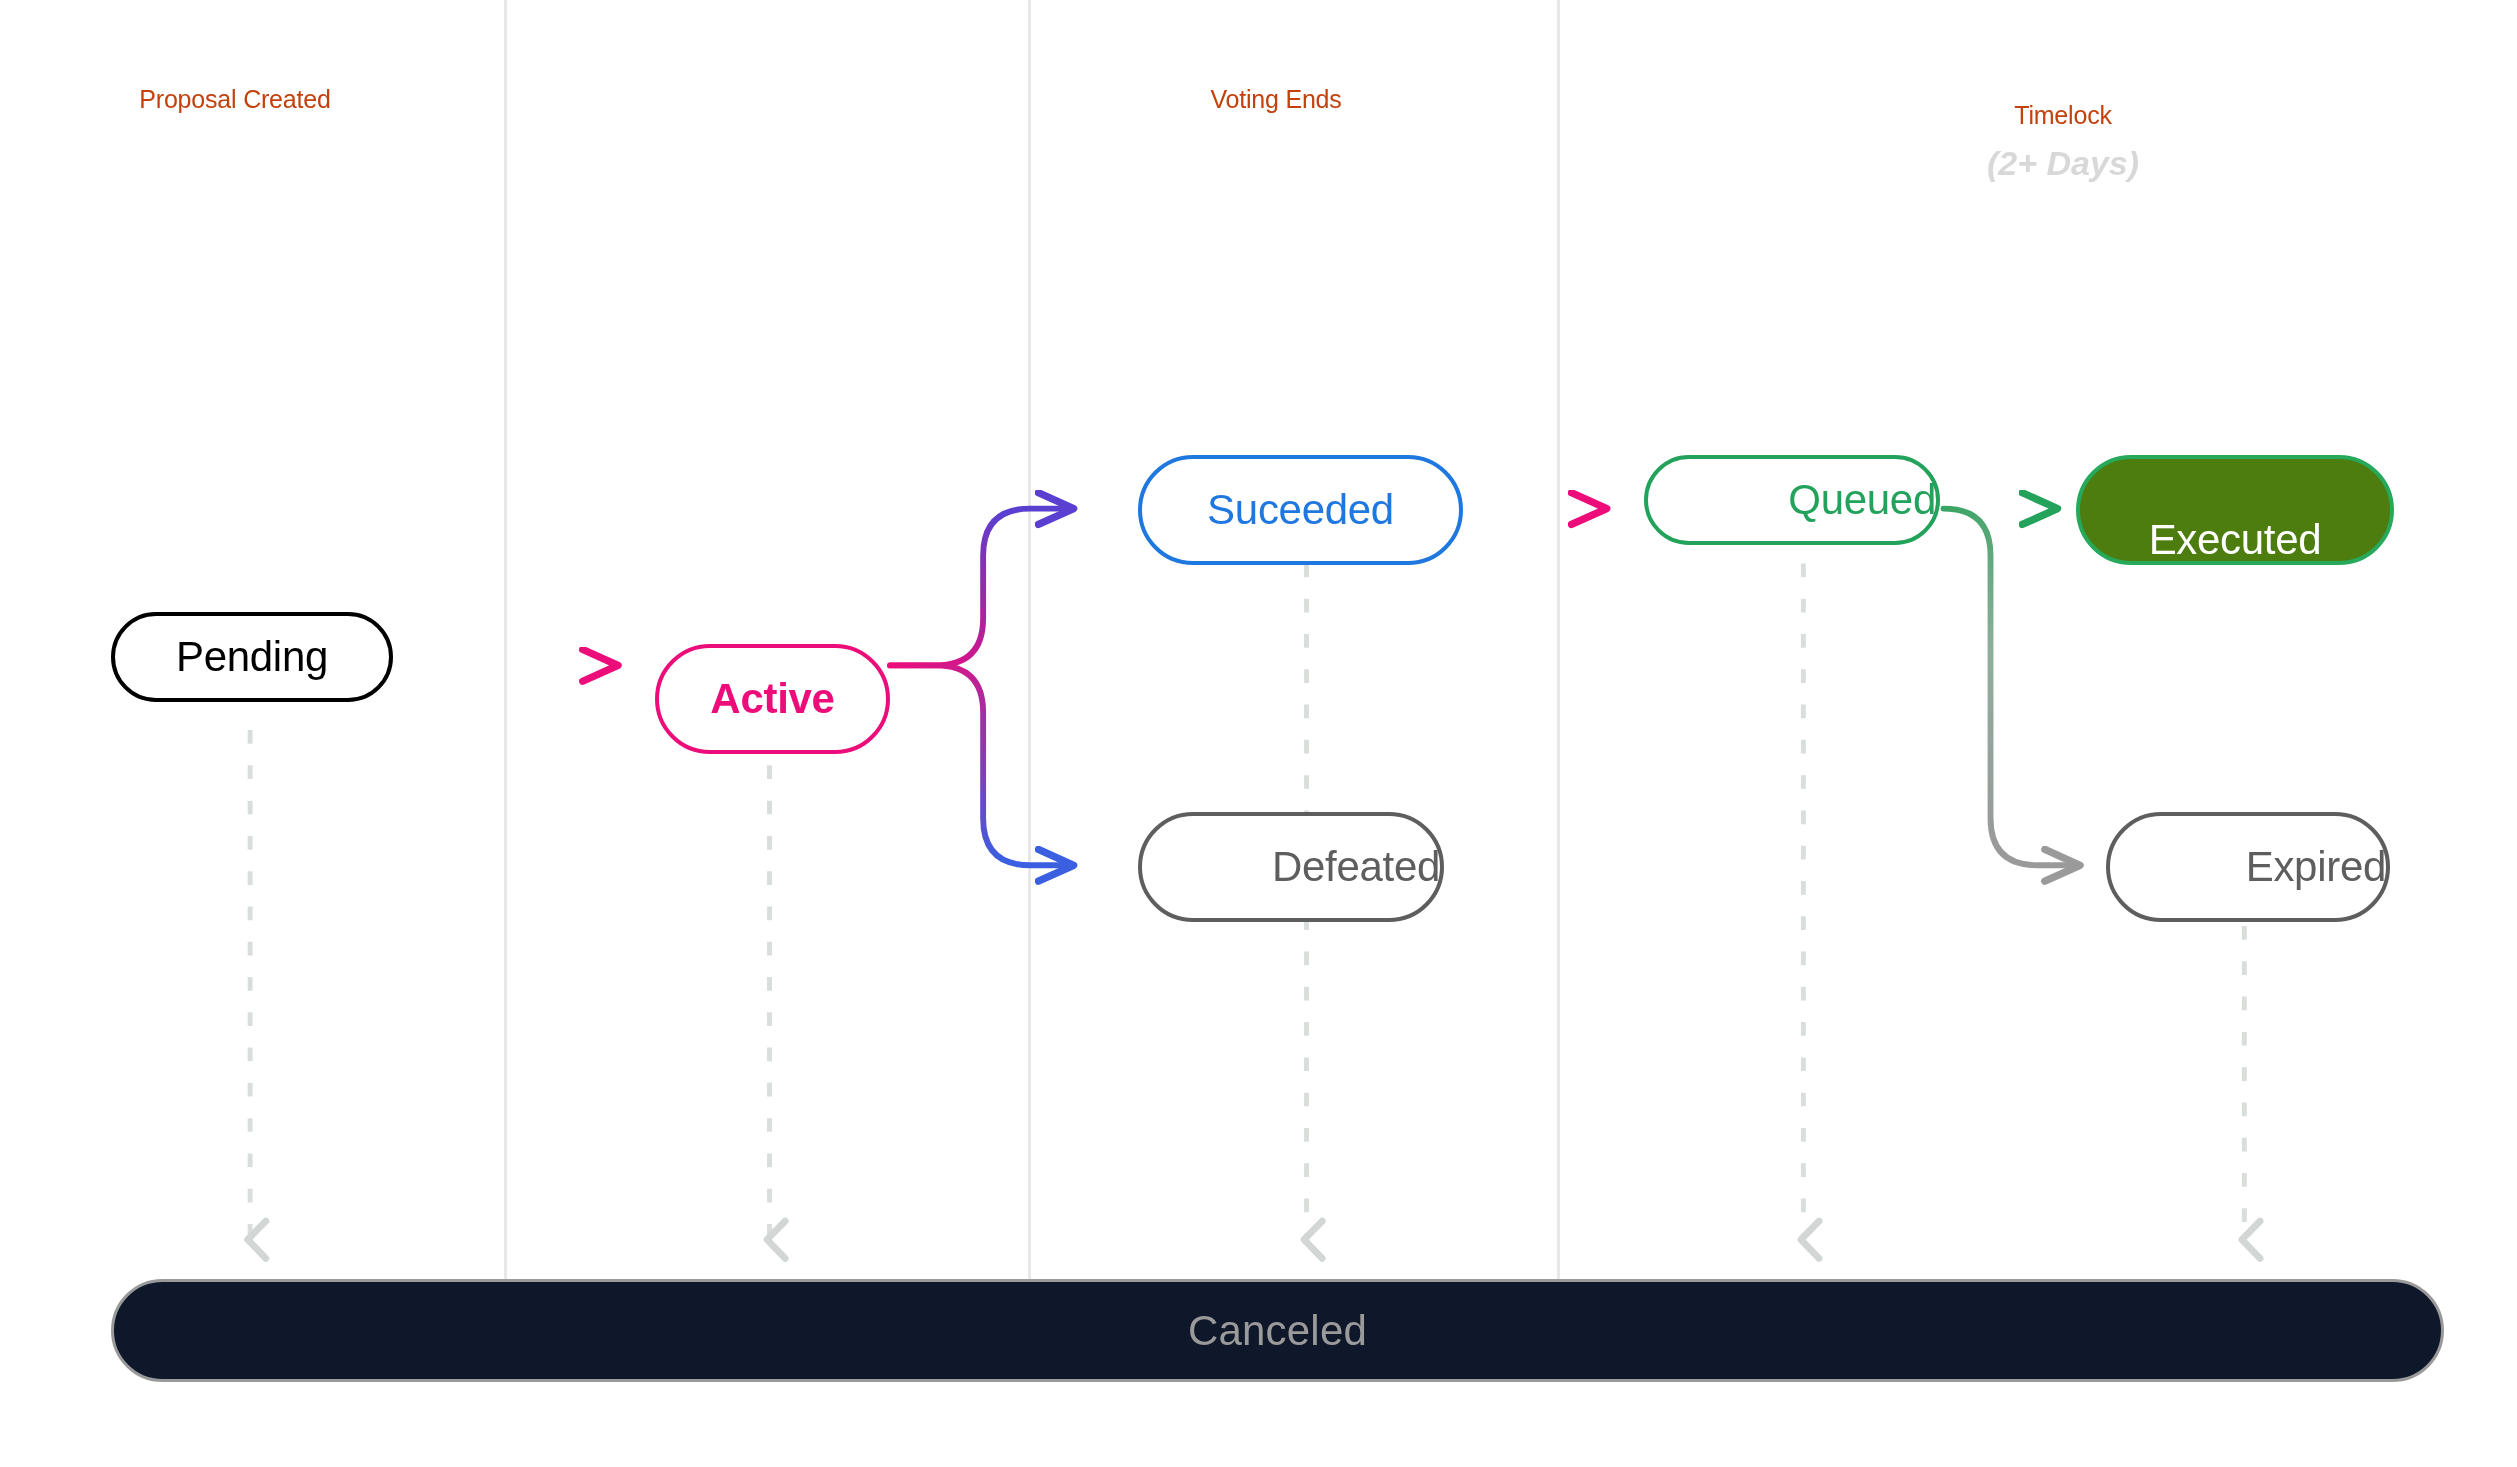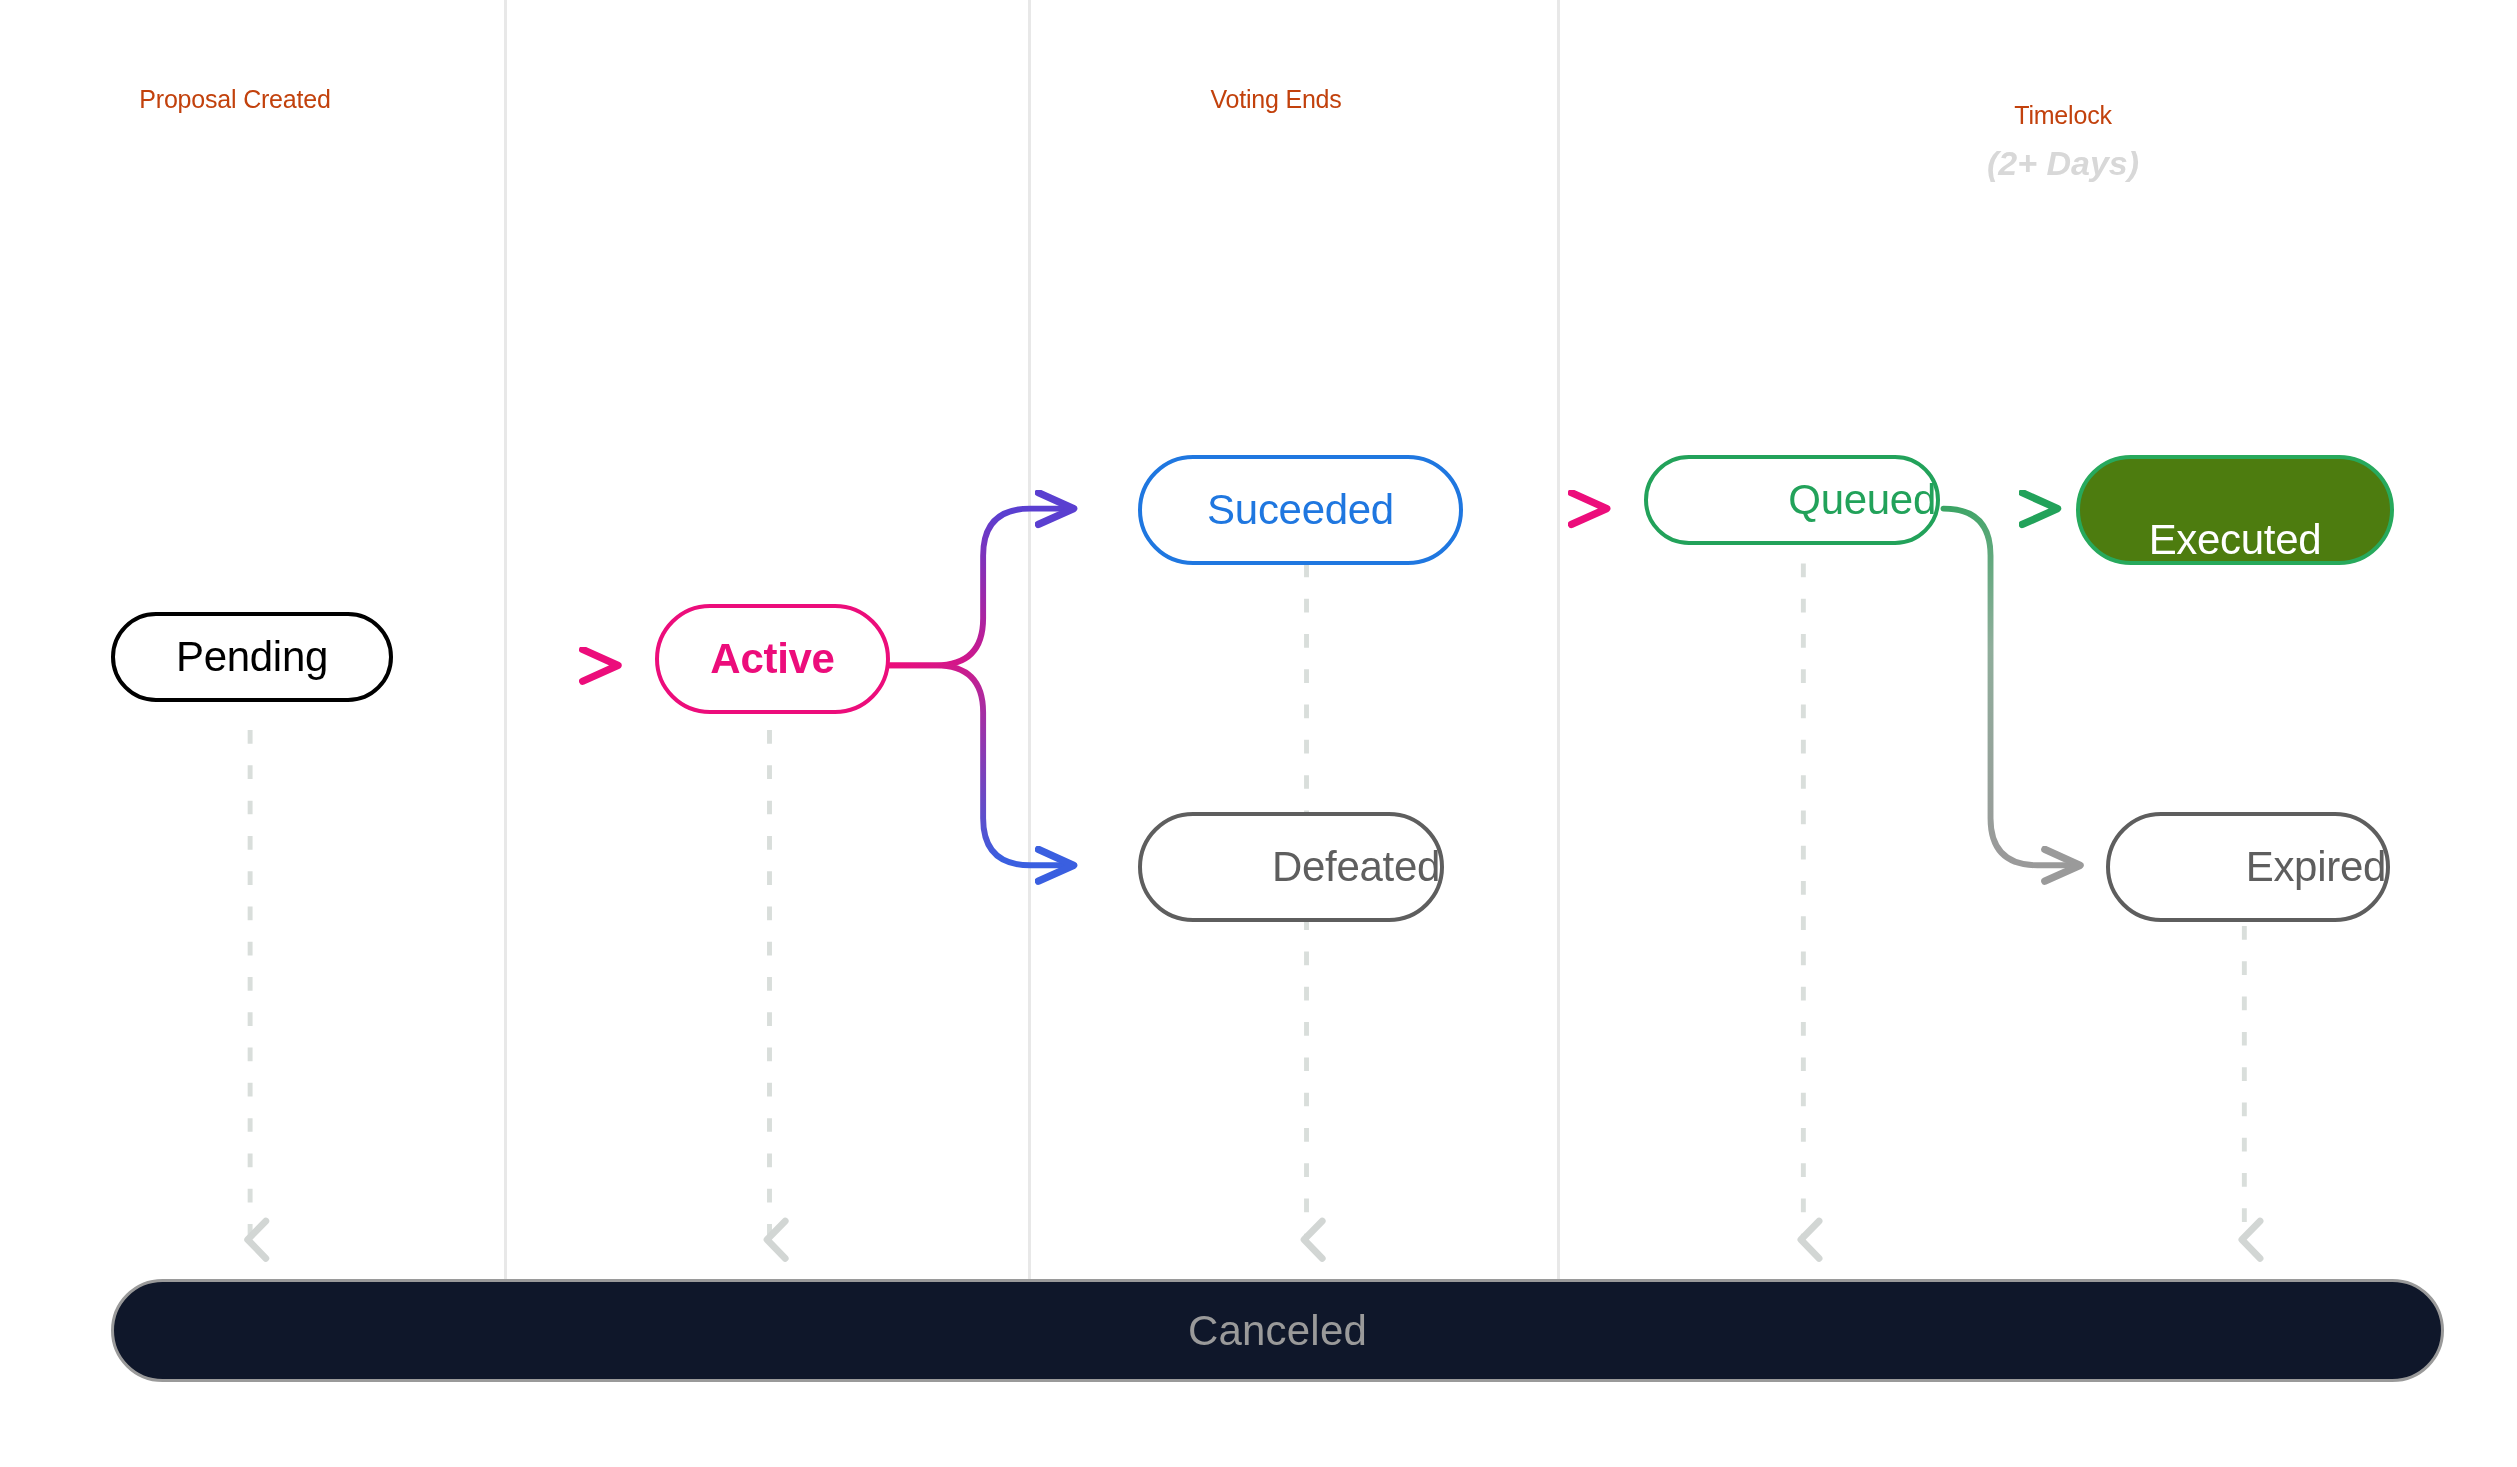--- a/index.html
+++ b/index.html
@@ -186,21 +186,21 @@
       <path d="M1333,575 L1333,1265" marker-end="url(#ah-dash)"></path>
       <path d="M1840,575 L1840,1265" marker-end="url(#ah-dash)"></path>
       <path d="M2290,945 L2290,1265" marker-end="url(#ah-dash)"></path>
     </g>
   </svg>
 
   <div class="node pending" style="left:111px; top:612px; width:282px; height:90px;">
     <span>Pending</span>
   </div>
 
-  <div class="node active" style="left:655px; top:604px; width:235px; height:110px;">
+  <div class="node active" style="left:655px; top:644px; width:235px; height:110px;">
     <span>Active</span>
   </div>
 
   <div class="node succeeded" style="left:1138px; top:455px; width:325px; height:110px;">
     <span>Suceeded</span>
   </div>
 
   <div class="node defeated" style="left:1138px; top:812px; width:306px; height:110px;">
     <span>Defeated</span>
   </div>

